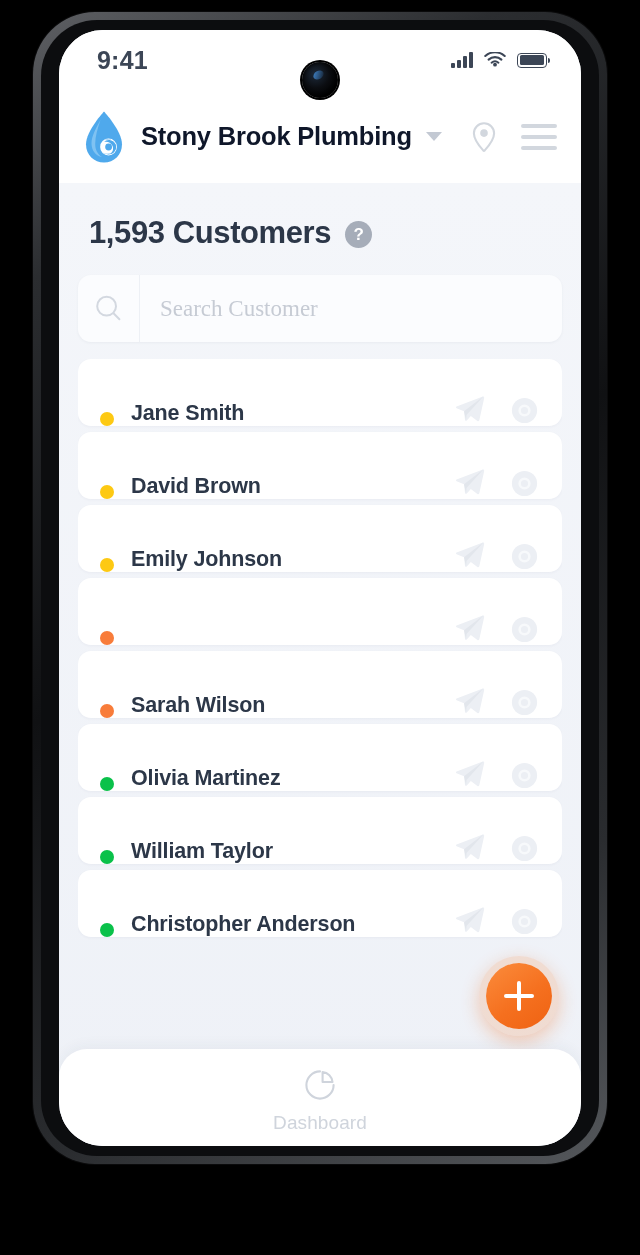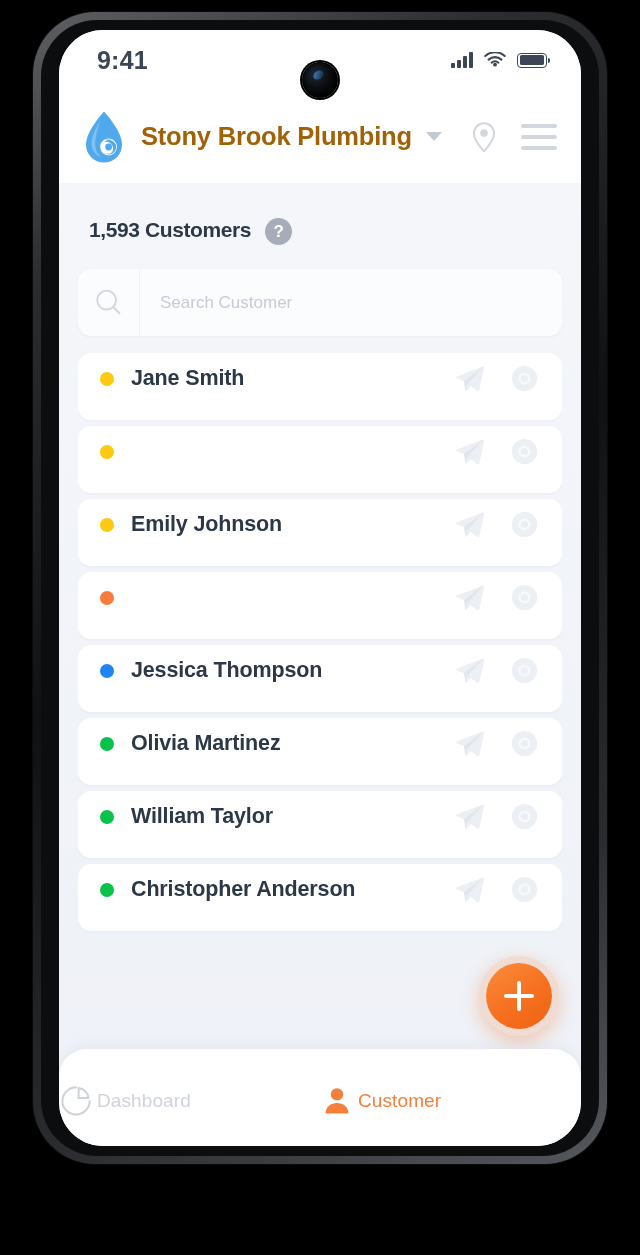--- a/index.html
+++ b/index.html
@@ -117,21 +117,21 @@
     height: 93px;
     display: flex;
     align-items: center;
     padding: 0 24px 0 22px;
     gap: 0;
   }
   .brand-logo { width: 46px; height: 54px; flex: 0 0 auto; margin-right: 14px; }
   .brand-title {
     font-size: 25.5px;
     font-weight: 700;
-    color: #a16207;
+    color: #0f172a;
     letter-spacing: -0.2px;
     white-space: nowrap;
   }
   .caret-down {
     width: 0; height: 0; margin-left: 14px;
     border-left: 8.5px solid transparent;
     border-right: 8.5px solid transparent;
     border-top: 9px solid #c3c9d3;
     flex: 0 0 auto;
   }
@@ -147,21 +147,21 @@
     height: 963px;
     padding: 0 19px;
   }
 
   .title-row {
     display: flex;
     align-items: center;
     padding: 32px 11px 0 11px;
   }
   .page-title {
-    font-size: 21px;
+    font-size: 31px;
     font-weight: 700;
     color: #2c3748;
     letter-spacing: -0.4px;
   }
   .help-icon {
     width: 27px; height: 27px;
     border-radius: 50%;
     background: #a6adb9;
     color: #ffffff;
     font-size: 17px;
@@ -181,43 +181,43 @@
     box-shadow: 0 1px 3px rgba(40,55,85,0.05);
   }
   .search-icon-box {
     width: 62px;
     display: flex; align-items: center; justify-content: center;
     border-right: 1px solid #edf0f5;
   }
   .search-input {
     flex: 1;
     border: none; outline: none; background: transparent;
-    font-family: Liberation Sans, sans-serif;
-    font-size: 17px;
+    font-family: Liberation Serif, serif;
+    font-size: 23px;
     color: #000000;
     padding: 0 20px;
   }
   .search-input::placeholder { color: #c6cbd4; }
 
   
   .list {
     margin-top: 17px;
     display: flex;
     flex-direction: column;
     gap: 6px;
     height: 727px;
     overflow: hidden;
   }
   .list-item {
     flex: 0 0 67px;
     background: #ffffff;
     border-radius: 13px;
     display: flex;
-    align-items: center;
-    padding: 0 22px 16px 22px;
+    align-items: flex-end;
+    padding: 0 22px 0 22px;
     box-shadow: 0 1px 3px rgba(40,55,85,0.045);
   }
   .dot {
     width: 14px; height: 14px; border-radius: 50%;
     flex: 0 0 auto;
   }
   .cust-name {
     margin-left: 17px;
     font-size: 21.5px;
     font-weight: 700;
@@ -259,23 +259,23 @@
     height: 97px;
     background: #ffffff;
     border-radius: 28px 28px 44px 44px;
     display: flex;
     align-items: center;
     z-index: 30;
     box-shadow: 0 -3px 14px rgba(40,55,85,0.05);
   }
   .nav-item {
     flex: 1;
-    display: flex; flex-direction: row;
-    align-items: center;
-    gap: 4px;
+    display: flex; flex-direction: column;
+    align-items: center;
+    gap: 10px;
     padding-top: 6px;
     cursor: pointer;
   }
   .nav-label { font-size: 19px; letter-spacing: 0.1px; }
   .nav-item.inactive .nav-label { color: #cfd4dc; }
   .nav-item.active .nav-label { color: #f5803c; }
 </style>
 </head>
 <body>
 
@@ -358,20 +358,21 @@
               <path d="M30.5 4.2 3.6 14.6c-.8.3-.8 1.4 0 1.7l7.4 2.9 1 8.7c.1.9 1.2 1.2 1.8.5l4-4.5 6.6 5.1c.7.5 1.7.1 1.9-.7l4.9-22.4c.2-1-.8-1.8-1.7-1.4z" fill="#eceff4"></path>
               <path d="M11 19.2 30.5 4.2 13.5 23l-.5 4.9z" fill="#e2e6ec"></path>
             </svg>
             <svg class="eye-icon" viewBox="0 0 32 32">
               <circle cx="16" cy="16" r="13" fill="#eceff4"></circle>
               <circle cx="16" cy="16" r="5" fill="none" stroke="#f7f9fb" stroke-width="2.6"></circle>
             </svg>
           </div>
           <div class="list-item">
             <span class="dot" style="background: rgb(253, 201, 19);"></span>
+            <span class="cust-name">David Brown</span>
             <span class="row-spacer"></span>
             <svg class="send-icon" viewBox="0 0 34 34">
               <path d="M30.5 4.2 3.6 14.6c-.8.3-.8 1.4 0 1.7l7.4 2.9 1 8.7c.1.9 1.2 1.2 1.8.5l4-4.5 6.6 5.1c.7.5 1.7.1 1.9-.7l4.9-22.4c.2-1-.8-1.8-1.7-1.4z" fill="#eceff4"></path>
               <path d="M11 19.2 30.5 4.2 13.5 23l-.5 4.9z" fill="#e2e6ec"></path>
             </svg>
             <svg class="eye-icon" viewBox="0 0 32 32">
               <circle cx="16" cy="16" r="13" fill="#eceff4"></circle>
               <circle cx="16" cy="16" r="5" fill="none" stroke="#f7f9fb" stroke-width="2.6"></circle>
             </svg>
           </div>
@@ -394,22 +395,22 @@
             <svg class="send-icon" viewBox="0 0 34 34">
               <path d="M30.5 4.2 3.6 14.6c-.8.3-.8 1.4 0 1.7l7.4 2.9 1 8.7c.1.9 1.2 1.2 1.8.5l4-4.5 6.6 5.1c.7.5 1.7.1 1.9-.7l4.9-22.4c.2-1-.8-1.8-1.7-1.4z" fill="#eceff4"></path>
               <path d="M11 19.2 30.5 4.2 13.5 23l-.5 4.9z" fill="#e2e6ec"></path>
             </svg>
             <svg class="eye-icon" viewBox="0 0 32 32">
               <circle cx="16" cy="16" r="13" fill="#eceff4"></circle>
               <circle cx="16" cy="16" r="5" fill="none" stroke="#f7f9fb" stroke-width="2.6"></circle>
             </svg>
           </div>
           <div class="list-item">
-            <span class="dot" style="background: rgb(31, 133, 245);"></span>
-            <span class="cust-name">Jessica Thompson</span>
+            <span class="dot" style="background: rgb(248, 124, 58);"></span>
+            <span class="cust-name">Sarah Wilson</span>
             <span class="row-spacer"></span>
             <svg class="send-icon" viewBox="0 0 34 34">
               <path d="M30.5 4.2 3.6 14.6c-.8.3-.8 1.4 0 1.7l7.4 2.9 1 8.7c.1.9 1.2 1.2 1.8.5l4-4.5 6.6 5.1c.7.5 1.7.1 1.9-.7l4.9-22.4c.2-1-.8-1.8-1.7-1.4z" fill="#eceff4"></path>
               <path d="M11 19.2 30.5 4.2 13.5 23l-.5 4.9z" fill="#e2e6ec"></path>
             </svg>
             <svg class="eye-icon" viewBox="0 0 32 32">
               <circle cx="16" cy="16" r="13" fill="#eceff4"></circle>
               <circle cx="16" cy="16" r="5" fill="none" stroke="#f7f9fb" stroke-width="2.6"></circle>
             </svg>
           </div>
@@ -462,25 +463,18 @@
       <div class="bottom-nav">
 
         <div class="nav-item inactive">
           <svg width="34" height="34" viewBox="0 0 34 34">
             <path d="M17 3.4a13.6 13.6 0 1 0 13.6 13.6" fill="none" stroke="#cfd4dc" stroke-width="2.1" stroke-linecap="round"></path>
             <path d="M19.6 4.1a10.8 10.8 0 0 1 9.9 9.9h-9.9z" fill="none" stroke="#cfd4dc" stroke-width="2.1" stroke-linejoin="round"></path>
           </svg>
           <div class="nav-label">Dashboard</div>
         </div>
 
-        <div class="nav-item active">
-          <svg width="34" height="34" viewBox="0 0 34 34">
-            <circle cx="17" cy="10.4" r="6.2" fill="#f5803c"></circle>
-            <path d="M5.6 29.4c0-6.3 5.1-10.3 11.4-10.3s11.4 4 11.4 10.3z" fill="#f5803c"></path>
-          </svg>
-          <div class="nav-label">Customer</div>
-        </div>
 
       </div>
 
     </div>
   </div>
 </div>
 
 </body></html>

